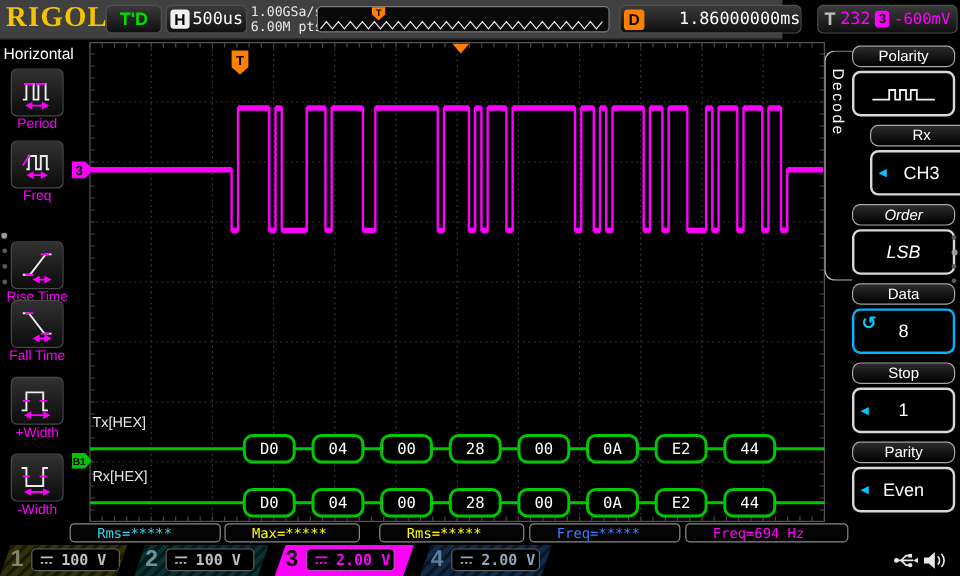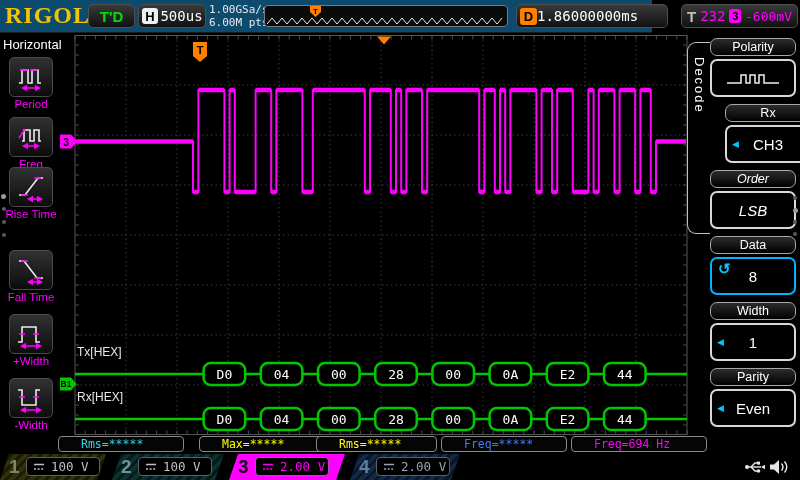--- a/index.html
+++ b/index.html
@@ -1,37 +1,37 @@
 <!DOCTYPE html>
 <html><head>
 <meta charset="utf-8">
 <style>
   html,body{margin:0;padding:0;background:#000;}
   .screen{position:relative;width:800px;height:480px;background:#000;overflow:hidden;
           font-family:"Liberation Sans",sans-serif;-webkit-font-smoothing:antialiased;}
   
-  .topbar{position:absolute;left:0;top:0;width:652px;height:32px;background:#0c4a6e;border-bottom:1px solid #1c1c1c;}
+  .topbar{position:absolute;left:0;top:0;width:652px;height:32px;background:#404040;border-bottom:1px solid #1c1c1c;}
   .brand{position:absolute;left:5px;top:2px;font-family:"Liberation Serif",serif;font-weight:700;
          font-size:24px;color:#f5c400;letter-spacing:1px;}
   .tbox{position:absolute;top:4px;height:24px;background:linear-gradient(#3a3a3a,#101010);
         border:1px solid #4f4f4f;border-radius:5px;box-sizing:border-box;display:flex;align-items:center;}
   .td-box{left:88px;width:47px;justify-content:center;color:#00e000;font-weight:bold;font-size:15px;}
   .h-box{left:138px;width:68px;}
   .h-badge{width:16px;height:16px;margin-left:3px;background:#f0f0f0;border-radius:3px;color:#000;
            font-weight:bold;font-size:13px;display:flex;align-items:center;justify-content:center;}
   .h-val{flex:1;text-align:center;color:#fff;font-size:14px;font-family:"DejaVu Sans Mono",monospace;}
   .rates{position:absolute;left:209px;top:3px;font-size:11px;line-height:13px;color:#e8e8e8;
          font-family:"DejaVu Sans Mono",monospace;}
   .preview{left:264px;width:244px;top:5px;height:22px;background:#0a0a0a;border:1px solid #7a7a7a;border-radius:4px;padding:0;}
   .preview svg{display:block;}
   .pv-trig{position:absolute;left:44px;top:-1px;}
   .d-box{left:516px;width:152px;}
   .d-badge{width:17px;height:17px;margin-left:3px;background:#ff8000;border-radius:3px;color:#000;
            font-weight:bold;font-size:13px;display:flex;align-items:center;justify-content:center;}
-  .d-val{flex:1;text-align:left;color:#fff;font-size:14px;font-family:"DejaVu Sans Mono",monospace;}
+  .d-val{flex:1;text-align:right;color:#fff;font-size:14px;font-family:"DejaVu Sans Mono",monospace;}
   .t-box{left:681px;width:117px;gap:4px;padding:0 5px;box-sizing:border-box;}
   .t-lab{color:#c0c0c0;font-weight:bold;font-size:15px;}
   .t-type{color:#ff00ff;font-size:14px;font-family:"DejaVu Sans Mono",monospace;}
   .t-src{width:14px;height:14px;background:#ff00ff;border-radius:3px;color:#000;font-weight:bold;
          font-size:11px;display:flex;align-items:center;justify-content:center;}
   .t-lvl{color:#ff00ff;font-size:13px;font-family:"DejaVu Sans Mono",monospace;}
   
   .lm-title{position:absolute;left:3px;top:37px;color:#fff;font-size:13px;}
   .lm-item{position:absolute;left:4px;width:54px;text-align:center;cursor:default;}
   .lm-icon{width:42px;height:38px;margin:0 auto;background:linear-gradient(#313131,#0c0c0c);
@@ -53,21 +53,21 @@
   
   .meas{position:absolute;top:436px;height:16px;box-sizing:border-box;border:1px solid #8a8a8a;border-radius:4px;
         background:#050505;font-size:11.5px;font-family:"DejaVu Sans Mono",monospace;padding-left:22px;line-height:14px;}
   
   .chbar{position:absolute;left:0;top:454px;width:800px;height:26px;background:#000;}
   .ch{position:absolute;top:0;height:26px;clip-path:polygon(9px 0,100% 0,calc(100% - 9px) 100%,0 100%);}
   .ch .stripes{position:absolute;inset:0;background:repeating-linear-gradient(135deg,rgba(0,0,0,.45) 0 3px,transparent 3px 7px);}
   .ch-num{position:absolute;left:9px;top:2px;font-size:19px;font-weight:bold;z-index:2;}
   .ch-inner{position:absolute;left:26px;top:3px;width:74px;height:19px;background:#000;border:1px solid #5f5f5f;
             border-radius:4px;z-index:2;display:flex;align-items:center;gap:6px;padding-left:6px;box-sizing:border-box;}
-  .ch-scale{font-size:12.5px;font-family:"DejaVu Sans Mono",monospace;}
+  .ch-scale{font-size:12.5px;font-family:"DejaVu Sans Mono",monospace;font-weight:bold;}
   .sicon{position:absolute;z-index:2;}
 </style>
 </head>
 <body>
 
 <div class="screen">
 
   <div class="topbar">
     <div class="brand">RIGOL</div>
     <div class="tbox td-box">T'D</div>
@@ -119,21 +119,21 @@
           <svg width="34" height="34" viewBox="0 0 32 34">
             <path d="M7 21 h2 v-11 h6 v11 h4 v-11 h5 v11 h2" stroke="#ececec" fill="none" stroke-width="1.6"></path>
             <path d="M4 18 l6 -9" stroke="#ff00ff" fill="none" stroke-width="1.5"></path>
             <path d="M11 26 H21" stroke="#ff00ff" stroke-width="1.5"></path>
             <path d="M7 26 l6 -3.2 v6.4 z" fill="#ff00ff"></path>
             <path d="M25 26 l-6 -3.2 v6.4 z" fill="#ff00ff"></path>
           </svg>
         </div>
         <div class="lm-label">Freq</div>
       </div>
-      <div class="lm-item" style="top: 167px;">
+      <div class="lm-item" style="top: 201px;">
         <div class="lm-icon">
           <svg width="34" height="34" viewBox="0 0 32 34">
             <path d="M4 25 h6 l13 -17 h5" stroke="#ececec" fill="none" stroke-width="1.6"></path>
             <path d="M6 25 h7 M19 8 h7" stroke="#ff00ff" fill="none" stroke-width="1.5"></path>
             <path d="M16 29 H24" stroke="#ff00ff" stroke-width="1.5"></path>
             <path d="M12 29 l6 -3.2 v6.4 z" fill="#ff00ff"></path>
             <path d="M28 29 l-6 -3.2 v6.4 z" fill="#ff00ff"></path>
           </svg>
         </div>
         <div class="lm-label">Rise Time</div>
@@ -477,21 +477,21 @@
         </div>
       </div>
       <div class="rm-item" style="top: 236px;">
         <div class="rm-title">Data</div>
         <div class="rm-value sel">
           <span class="rm-cycle">↺</span>
           <span>8</span>
         </div>
       </div>
       <div class="rm-item" style="top: 302px;">
-        <div class="rm-title">Width</div>
+        <div class="rm-title">Stop</div>
         <div class="rm-value">
           <span class="rm-arrow">◀</span>
           <span>1</span>
         </div>
       </div>
       <div class="rm-item" style="top: 368px;">
         <div class="rm-title">Parity</div>
         <div class="rm-value">
           <span class="rm-arrow">◀</span>
           <span>Even</span>
@@ -500,21 +500,21 @@
     </div>
   <div id="right-dots">
       <div class="pgdot" style="left: 793px; top: 196px; width: 4px; height: 4px;"></div>
       <div class="pgdot" style="left: 793px; top: 208px; width: 5px; height: 5px; background: rgb(154, 154, 154);"></div>
       <div class="pgdot" style="left: 793px; top: 220px; width: 4px; height: 4px;"></div>
       <div class="pgdot" style="left: 793px; top: 232px; width: 4px; height: 4px;"></div>
     </div>
 
   <div id="meas-bar">
       <div class="meas" style="left: 58px; width: 126px; color: rgb(48, 213, 232);">Rms=*****</div>
-      <div class="meas" style="left: 199px; width: 126px; color: rgb(255, 255, 0);">Max=*****</div>
+      <div class="meas" style="left: 187px; width: 113px; color: rgb(255, 255, 0);">Max=*****</div>
       <div class="meas" style="left: 316px; width: 121px; color: rgb(255, 255, 0);">Rms=*****</div>
       <div class="meas" style="left: 441px; width: 126px; color: rgb(60, 125, 255);">Freq=*****</div>
       <div class="meas" style="left: 571px; width: 136px; color: rgb(255, 0, 255);">Freq=694 Hz</div>
     </div>
 
   <div class="chbar">
     <div id="channels">
         <div class="ch" style="left: 0px; width: 106px; background: rgb(50, 50, 10);">
           <div class="stripes"></div>
           <div class="ch-num" style="color:#83836a">1</div>

